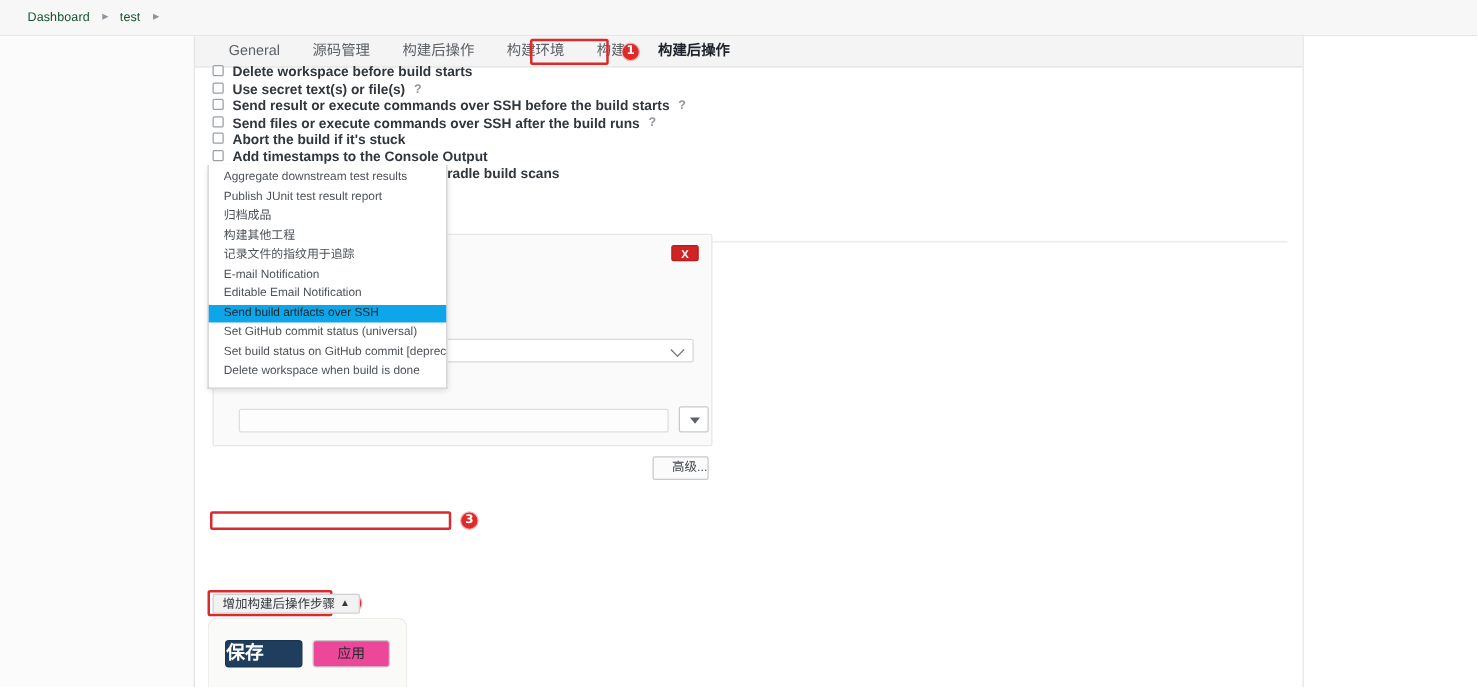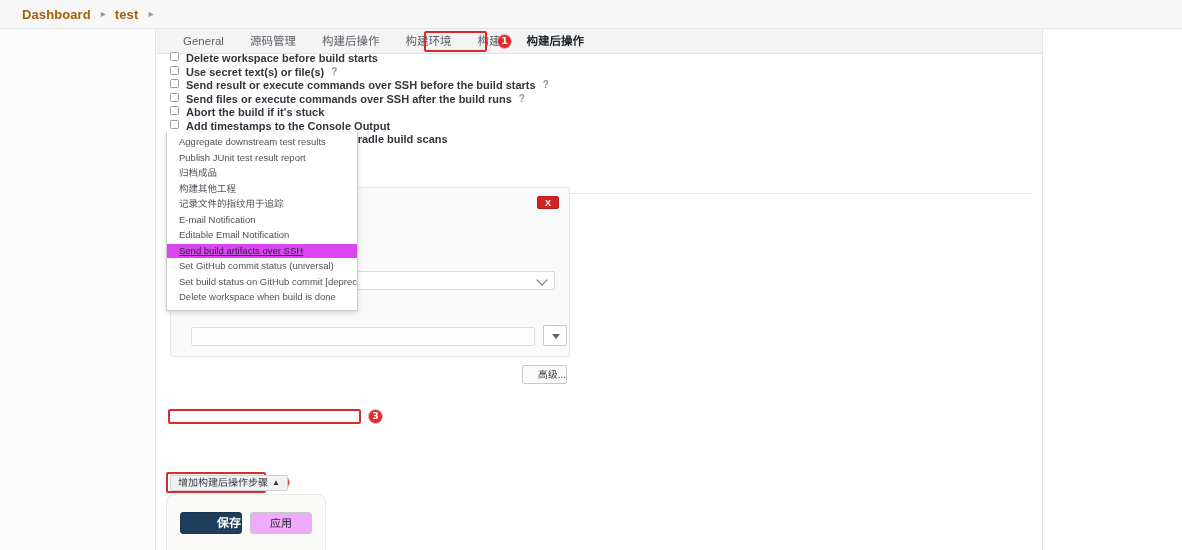--- a/index.html
+++ b/index.html
@@ -31,23 +31,23 @@
     width: 1182px;
     height: 29px;
     background: #f7f7f8;
     border-bottom: 1px solid #e6e6e8;
     box-sizing: border-box;
     display: flex;
     align-items: center;
     padding-left: 22px;
   }
   .crumb {
-    font-size: 13px;
-    font-weight: bold;
-    color: #a16207;
+    font-size: 10px;
+    font-weight: normal;
+    color: #14532d;
     letter-spacing: .1px;
     white-space: nowrap;
   }
   .crumb-sep {
     color: #8d939b;
     font-size: 10px;
     margin: 0 9px 0 10px;
     line-height: 1;
   }
 
@@ -340,23 +340,22 @@
     color: #4d5258;
     line-height: 14px;
     height: 14px;
     padding: 0 0 0 12px;
     white-space: nowrap;
     overflow: hidden;
     cursor: pointer;
     margin-bottom: 1.5px;
   }
   .menu-item.selected {
-    background: #d946ef;
+    background: #0ea5e9;
     color: #1f2629;
-    text-decoration: underline;
   }
 
   
   .add-step-btn {
     position: absolute;
     left: 14px;
     top: 446px;
     height: 16px;
     padding: 0 7px;
     background: #f2f2f3;
@@ -393,30 +392,30 @@
     align-items: center;
     padding-left: 13px;
     gap: 8px;
   }
   .btn-save {
     width: 62px; height: 22px;
     background: #1f3e5e;
     border: 1px solid #1a3550;
     border-radius: 3px;
     color: #ffffff;
-    font-size: 12px;
+    font-size: 15px;
     font-weight: bold;
     line-height: 20px;
-    text-align: right;
+    text-align: left;
     cursor: pointer;
     box-sizing: border-box;
   }
   .btn-apply {
     width: 62px; height: 22px;
-    background: #f0abfc;
+    background: #ec4899;
     border: 1px solid #c9c9cc;
     border-radius: 3px;
     color: #23292f;
     font-size: 11px;
     line-height: 20px;
     text-align: center;
     cursor: pointer;
     box-sizing: border-box;
   }
 </style>

